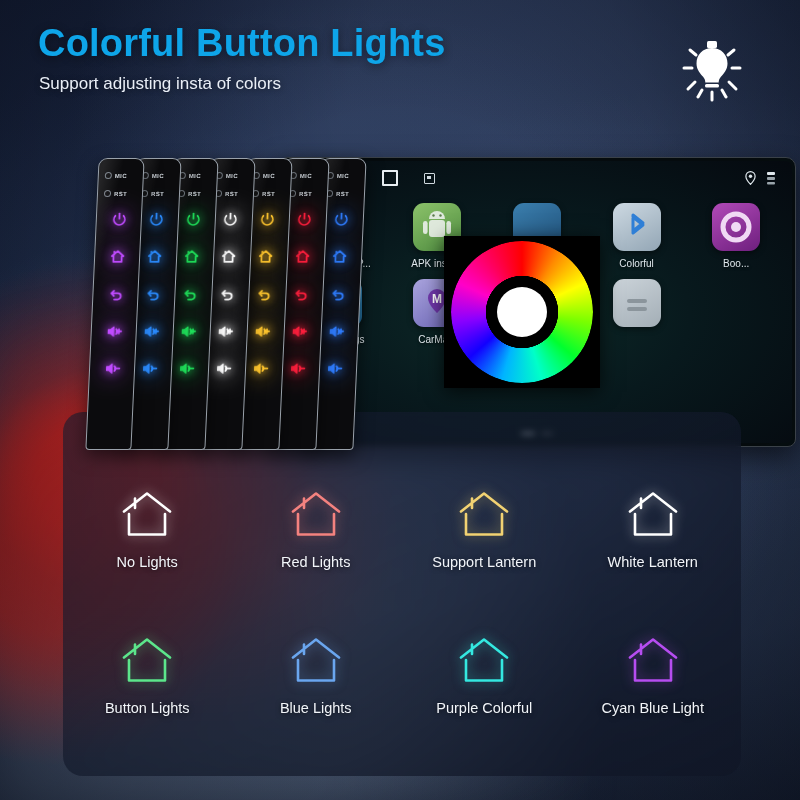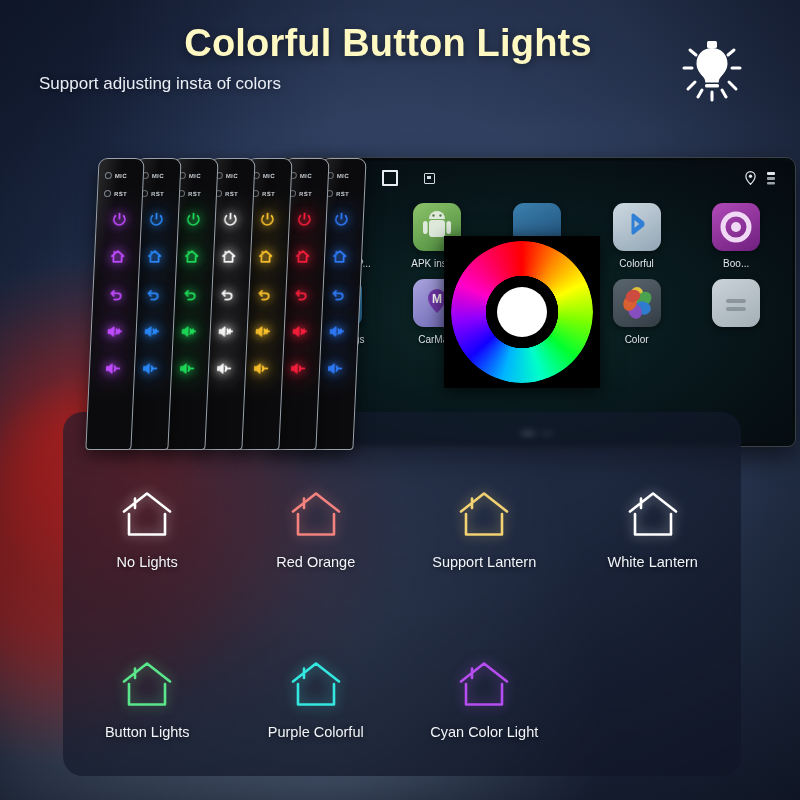--- a/index.html
+++ b/index.html
@@ -24,22 +24,22 @@
   .bg-blurlayer{position:absolute;inset:0;
       background:
         radial-gradient(ellipse at 14% 66%, rgba(190,30,26,.55) 0 10%, rgba(0,0,0,0) 30%),
         radial-gradient(ellipse at 30% 92%, rgba(140,160,190,.25) 0 16%, rgba(0,0,0,0) 46%);
       filter:blur(18px);}
   .bg-vignette{position:absolute;inset:0;
       background:radial-gradient(ellipse at 50% 45%, rgba(0,0,0,0) 40%, rgba(6,10,20,.55) 100%);}
 
   
   .hdr{position:absolute;left:38px;top:22px;width:700px;}
-  .hdr h1{margin:0;font-size:38px;font-weight:bold;color:#fef9c3;letter-spacing:.2px;
-          text-shadow:0 2px 10px rgba(0,0,0,.45);text-align:center;}
+  .hdr h1{margin:0;font-size:38px;font-weight:bold;color:#0ea5e9;letter-spacing:.2px;
+          text-shadow:0 2px 10px rgba(0,0,0,.45);}
   .hdr p{margin:9px 0 0 1px;font-size:17px;color:#e9eef6;font-weight:normal;
          text-shadow:0 1px 6px rgba(0,0,0,.45);}
   .bulb{position:absolute;right:55px;top:36px;width:66px;height:68px;}
 
   
   .device{position:absolute;left:92px;top:152px;width:704px;height:300px;}
   .headunit{position:absolute;left:186px;top:5px;width:516px;height:288px;
      background:#05080b;border-radius:10px 10px 8px 8px;
      box-shadow:0 10px 28px rgba(0,0,0,.6), inset 0 0 40px rgba(10,30,30,.4);
      border:1px solid #3a4148;overflow:hidden;}
@@ -88,21 +88,21 @@
   .strip .tag .led{width:5px;height:5px;border-radius:50%;border:1px solid #7d848c;}
   .strip .tag span{font-size:6px;font-weight:bold;color:#cfd5db;letter-spacing:.4px;}
   .strip .btn{position:absolute;left:0;right:0;display:flex;justify-content:center;}
   .glyph{width:17px;height:17px;}
 
   
   .card{position:absolute;left:63px;top:412px;width:678px;height:364px;border-radius:20px;
         background:linear-gradient(155deg, rgba(22,30,50,.62), rgba(16,22,38,.72));
         backdrop-filter:blur(3px);}
   .grid{position:absolute;left:0;right:4px;top:78px;display:grid;
-        grid-template-columns:repeat(4,1fr);row-gap:90px;}
+        grid-template-columns:repeat(4,1fr);row-gap:66px;}
   .cell{display:flex;flex-direction:column;align-items:center;}
   .house{width:56px;height:48px;}
   .cell .lbl{margin-top:16px;font-size:14.5px;color:#f2f5f9;white-space:nowrap;
              text-shadow:0 1px 5px rgba(0,0,0,.6);}
 </style>
 </head>
 <body>
 
 <div class="stage">
   <div class="bg"></div>
@@ -228,35 +228,20 @@
               </svg>
             </div>
             <div class="applabel">CarMate</div>
           </div>
 
           <div class="app">
             <div class="appicon" style="background:linear-gradient(150deg,#4e5860,#2c3238);"></div>
             <div class="applabel">Chrome</div>
           </div>
 
-          <div class="app">
-            <div class="appicon" style="background:linear-gradient(150deg,#5b6770,#333c44);">
-              <svg viewBox="0 0 48 48" width="48" height="48">
-                <g opacity=".95">
-                  <ellipse cx="24" cy="16" rx="6.5" ry="8" fill="#e8c93a"></ellipse>
-                  <ellipse cx="31" cy="20" rx="6.5" ry="8" fill="#4aa84f" transform="rotate(50 31 20)"></ellipse>
-                  <ellipse cx="30" cy="29" rx="6.5" ry="8" fill="#2f7fd6" transform="rotate(105 30 29)"></ellipse>
-                  <ellipse cx="22" cy="32" rx="6.5" ry="8" fill="#8b4ec4" transform="rotate(155 22 32)"></ellipse>
-                  <ellipse cx="17" cy="24" rx="6.5" ry="8" fill="#e2622f" transform="rotate(205 17 24)"></ellipse>
-                  <ellipse cx="20" cy="17" rx="6" ry="7.5" fill="#d44b3e" transform="rotate(250 20 17)"></ellipse>
-                </g>
-              </svg>
-            </div>
-            <div class="applabel">Color</div>
-          </div>
 
           <div class="app">
             <div class="appicon" style="background:linear-gradient(150deg,#cbd3d9,#a3aeb6);">
               <svg viewBox="0 0 48 48" width="48" height="48">
                 <rect x="14" y="20" width="20" height="4" rx="2" fill="#8b959c"></rect>
                 <rect x="14" y="28" width="20" height="4" rx="2" fill="#8b959c"></rect>
               </svg>
             </div>
             <div class="applabel"></div>
           </div>
@@ -571,47 +556,53 @@
         <div class="cell">
           <svg class="house" viewBox="0 0 56 48" style="filter:drop-shadow(0 0 6px #ffffff88);">
             <path d="M5 21.5 28 3.5 51 21.5 M16 8.5v9.5 M10 24v20.5h36V24" fill="none" stroke="#ffffff" stroke-width="2.6" stroke-linecap="round" stroke-linejoin="round"></path>
           </svg>
           <div class="lbl">No Lights</div>
         </div>
         <div class="cell">
           <svg class="house" viewBox="0 0 56 48" style="filter:drop-shadow(0 0 6px #f4827f88);">
             <path d="M5 21.5 28 3.5 51 21.5 M16 8.5v9.5 M10 24v20.5h36V24" fill="none" stroke="#f4827f" stroke-width="2.6" stroke-linecap="round" stroke-linejoin="round"></path>
           </svg>
-          <div class="lbl">Red Orange</div>
+          <div class="lbl">Red Lights</div>
         </div>
         <div class="cell">
           <svg class="house" viewBox="0 0 56 48" style="filter:drop-shadow(0 0 6px #f2d27288);">
             <path d="M5 21.5 28 3.5 51 21.5 M16 8.5v9.5 M10 24v20.5h36V24" fill="none" stroke="#f2d272" stroke-width="2.6" stroke-linecap="round" stroke-linejoin="round"></path>
           </svg>
           <div class="lbl">Support Lantern</div>
         </div>
         <div class="cell">
           <svg class="house" viewBox="0 0 56 48" style="filter:drop-shadow(0 0 6px #ffffff88);">
             <path d="M5 21.5 28 3.5 51 21.5 M16 8.5v9.5 M10 24v20.5h36V24" fill="none" stroke="#ffffff" stroke-width="2.6" stroke-linecap="round" stroke-linejoin="round"></path>
           </svg>
           <div class="lbl">White Lantern</div>
         </div>
         <div class="cell">
           <svg class="house" viewBox="0 0 56 48" style="filter:drop-shadow(0 0 6px #5ce68b88);">
             <path d="M5 21.5 28 3.5 51 21.5 M16 8.5v9.5 M10 24v20.5h36V24" fill="none" stroke="#5ce68b" stroke-width="2.6" stroke-linecap="round" stroke-linejoin="round"></path>
           </svg>
           <div class="lbl">Button Lights</div>
         </div>
         <div class="cell">
+          <svg class="house" viewBox="0 0 56 48" style="filter:drop-shadow(0 0 6px #6aa6ef88);">
+            <path d="M5 21.5 28 3.5 51 21.5 M16 8.5v9.5 M10 24v20.5h36V24" fill="none" stroke="#6aa6ef" stroke-width="2.6" stroke-linecap="round" stroke-linejoin="round"></path>
+          </svg>
+          <div class="lbl">Blue Lights</div>
+        </div>
+        <div class="cell">
           <svg class="house" viewBox="0 0 56 48" style="filter:drop-shadow(0 0 6px #34e8e088);">
             <path d="M5 21.5 28 3.5 51 21.5 M16 8.5v9.5 M10 24v20.5h36V24" fill="none" stroke="#34e8e0" stroke-width="2.6" stroke-linecap="round" stroke-linejoin="round"></path>
           </svg>
           <div class="lbl">Purple Colorful</div>
         </div>
         <div class="cell">
           <svg class="house" viewBox="0 0 56 48" style="filter:drop-shadow(0 0 6px #b64df088);">
             <path d="M5 21.5 28 3.5 51 21.5 M16 8.5v9.5 M10 24v20.5h36V24" fill="none" stroke="#b64df0" stroke-width="2.6" stroke-linecap="round" stroke-linejoin="round"></path>
           </svg>
-          <div class="lbl">Cyan Color Light</div>
+          <div class="lbl">Cyan Blue Light</div>
         </div>
       </div>
   </div>
 </div>
 
 </body></html>

